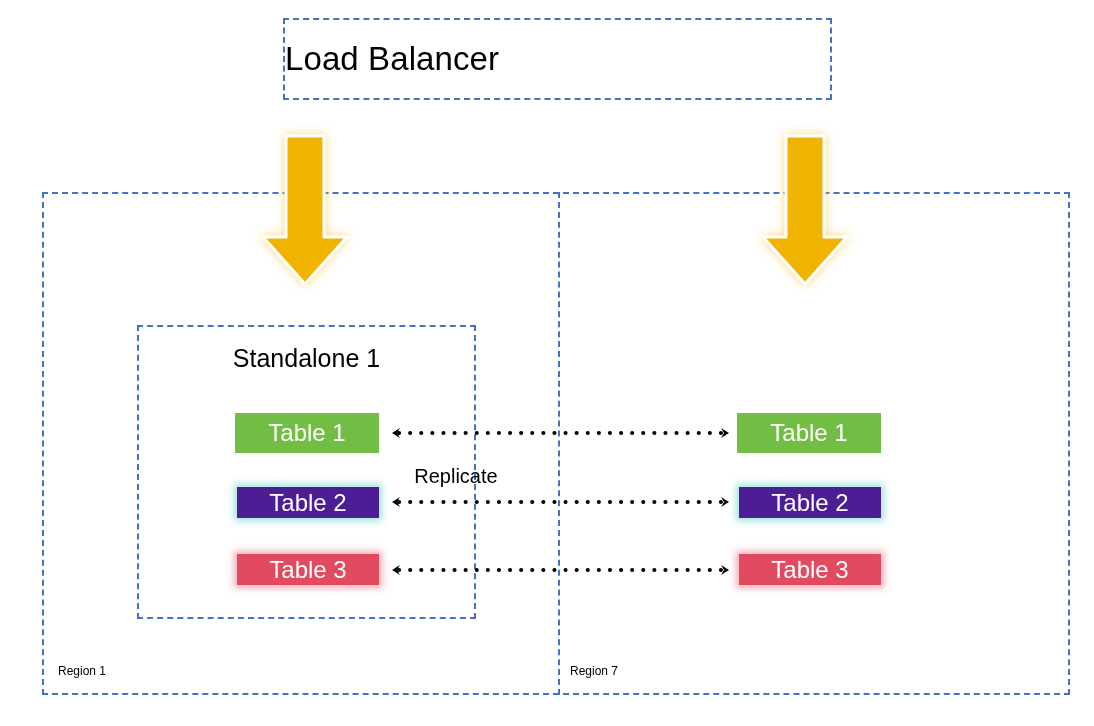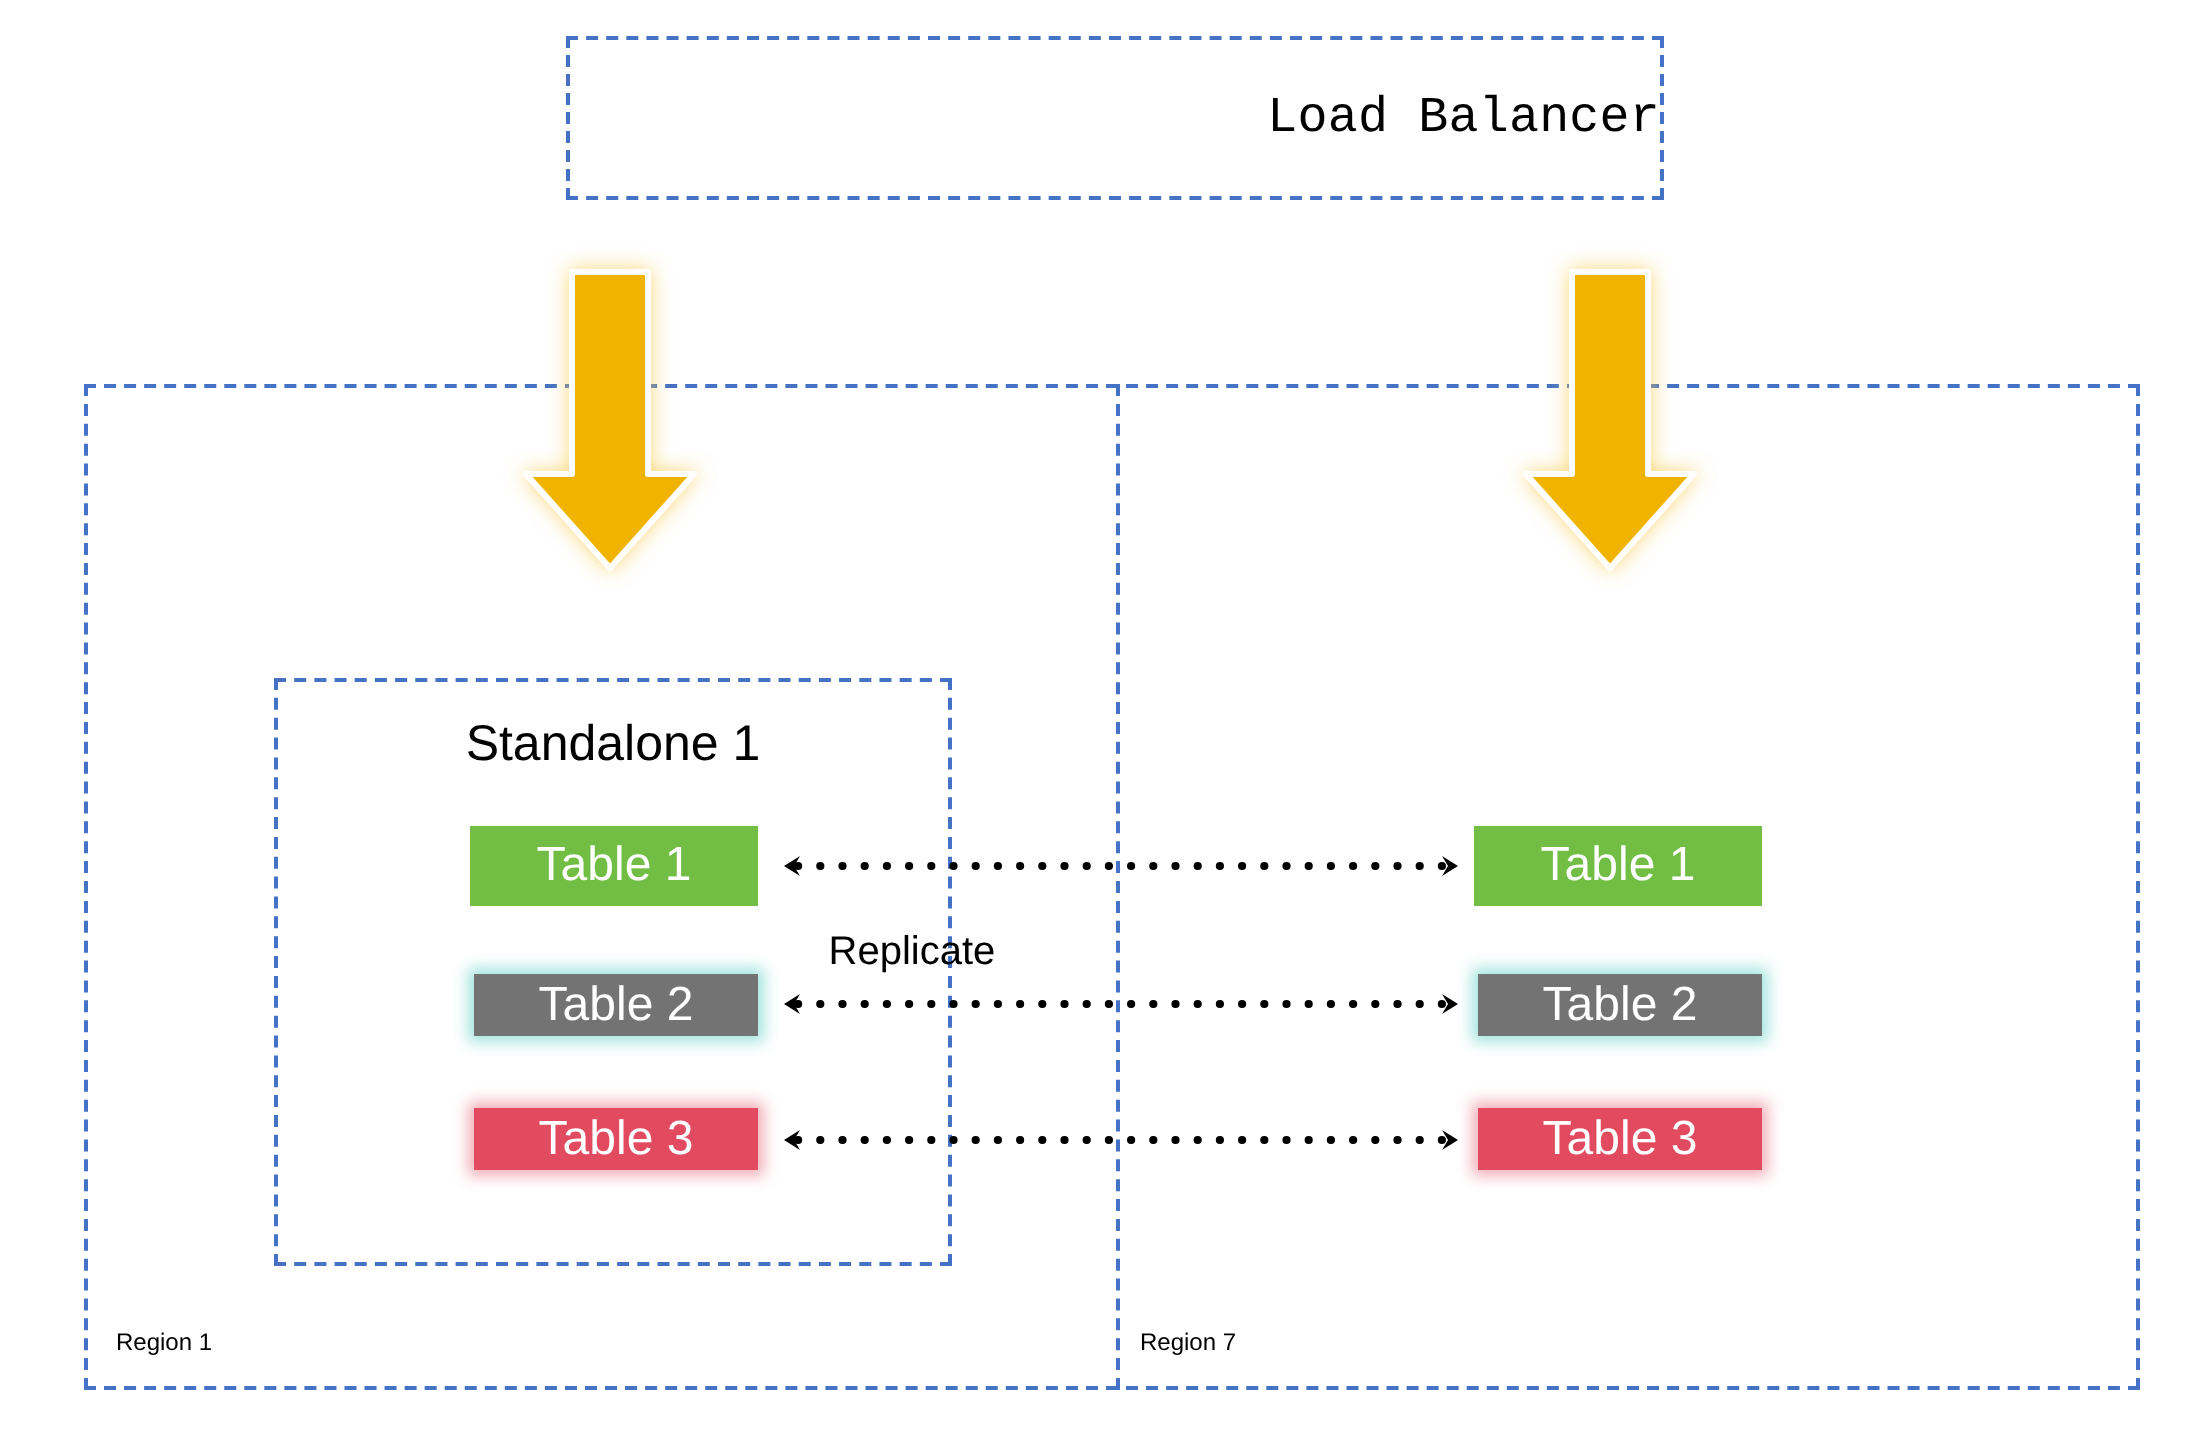--- a/index.html
+++ b/index.html
@@ -33,25 +33,24 @@
     left: 283px;
     top: 18px;
     width: 549px;
     height: 82px;
   }
   #load-balancer .lb-label {
     position: absolute;
     left: 0; right: 0;
     top: 50%;
     transform: translateY(-50%);
-    text-align: right;
-    font-size: 25px;
+    text-align: left;
+    font-size: 33px;
     color: #000000;
     letter-spacing: 0.1px;
-    font-family: Liberation Mono, monospace;
   }
 
   
   #dual-container {
     left: 42px;
     top: 192px;
     width: 1028px;
     height: 503px;
   }
   #dual-label {
@@ -80,21 +79,21 @@
     position: absolute;
     font-size: 12px;
     color: #000000;
   }
   #region-1-label { left: 58px; top: 664px; }
   #region-2-label { left: 570px; top: 664px; }
 
   
   #standalone-1 {
     left: 137px;
-    top: 339px;
+    top: 325px;
     width: 339px;
     height: 294px;
   }
   #standalone-2 {
     left: 637px;
     top: 339px;
     width: 339px;
     height: 294px;
   }
   .standalone-title {
@@ -112,21 +111,21 @@
     display: flex;
     align-items: center;
     justify-content: center;
     color: #ffffff;
     font-size: 24px;
     line-height: 1;
     box-sizing: border-box;
     white-space: nowrap;
   }
   .chip-green  { background: #72BE44; }
-  .chip-teal   { background: #737373; box-shadow: 0 0 7px 3px rgba(46,196,182,0.45); }
+  .chip-teal   { background: #4c1d95; box-shadow: 0 0 7px 3px rgba(46,196,182,0.45); }
   .chip-red    { background: #E24A5F; box-shadow: 0 0 7px 3px rgba(226,74,95,0.45); }
 
   
   #t1-left { left: 235px; top: 413px; width: 144px; height: 40px; }
   #t2-left { left: 237px; top: 487px; width: 142px; height: 31px; }
   #t3-left { left: 237px; top: 554px; width: 142px; height: 31px; }
   
   #t1-right { left: 737px; top: 413px; width: 144px; height: 40px; }
   #t2-right { left: 739px; top: 487px; width: 142px; height: 31px; }
   #t3-right { left: 739px; top: 554px; width: 142px; height: 31px; }

